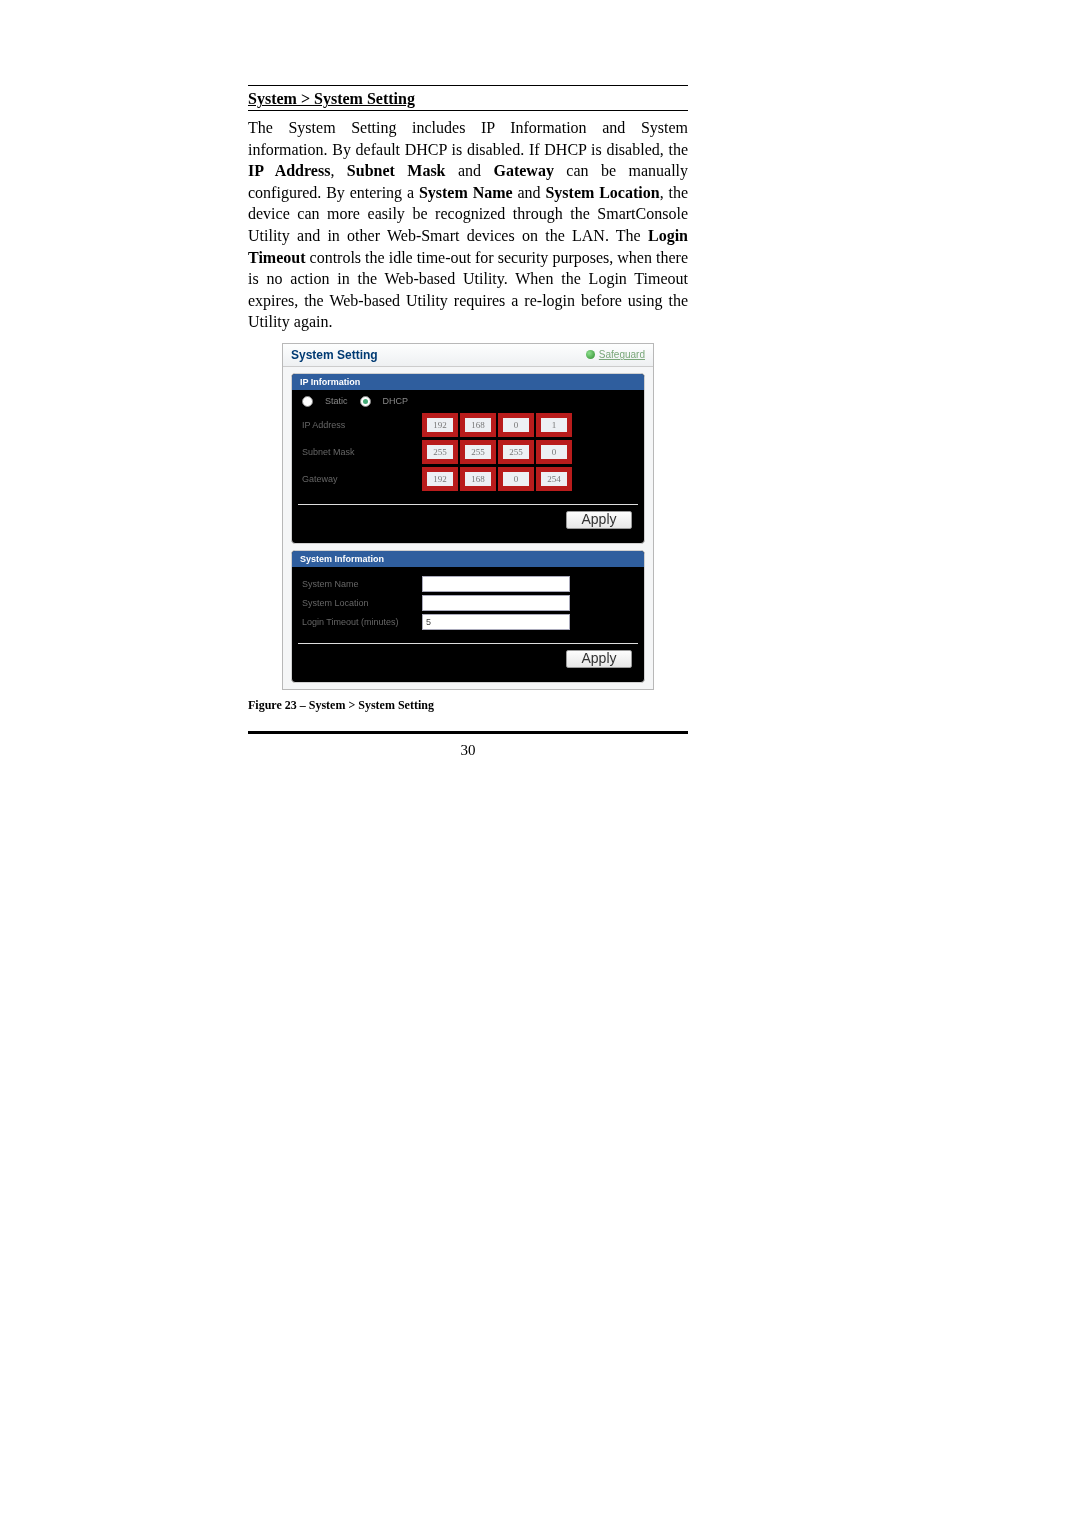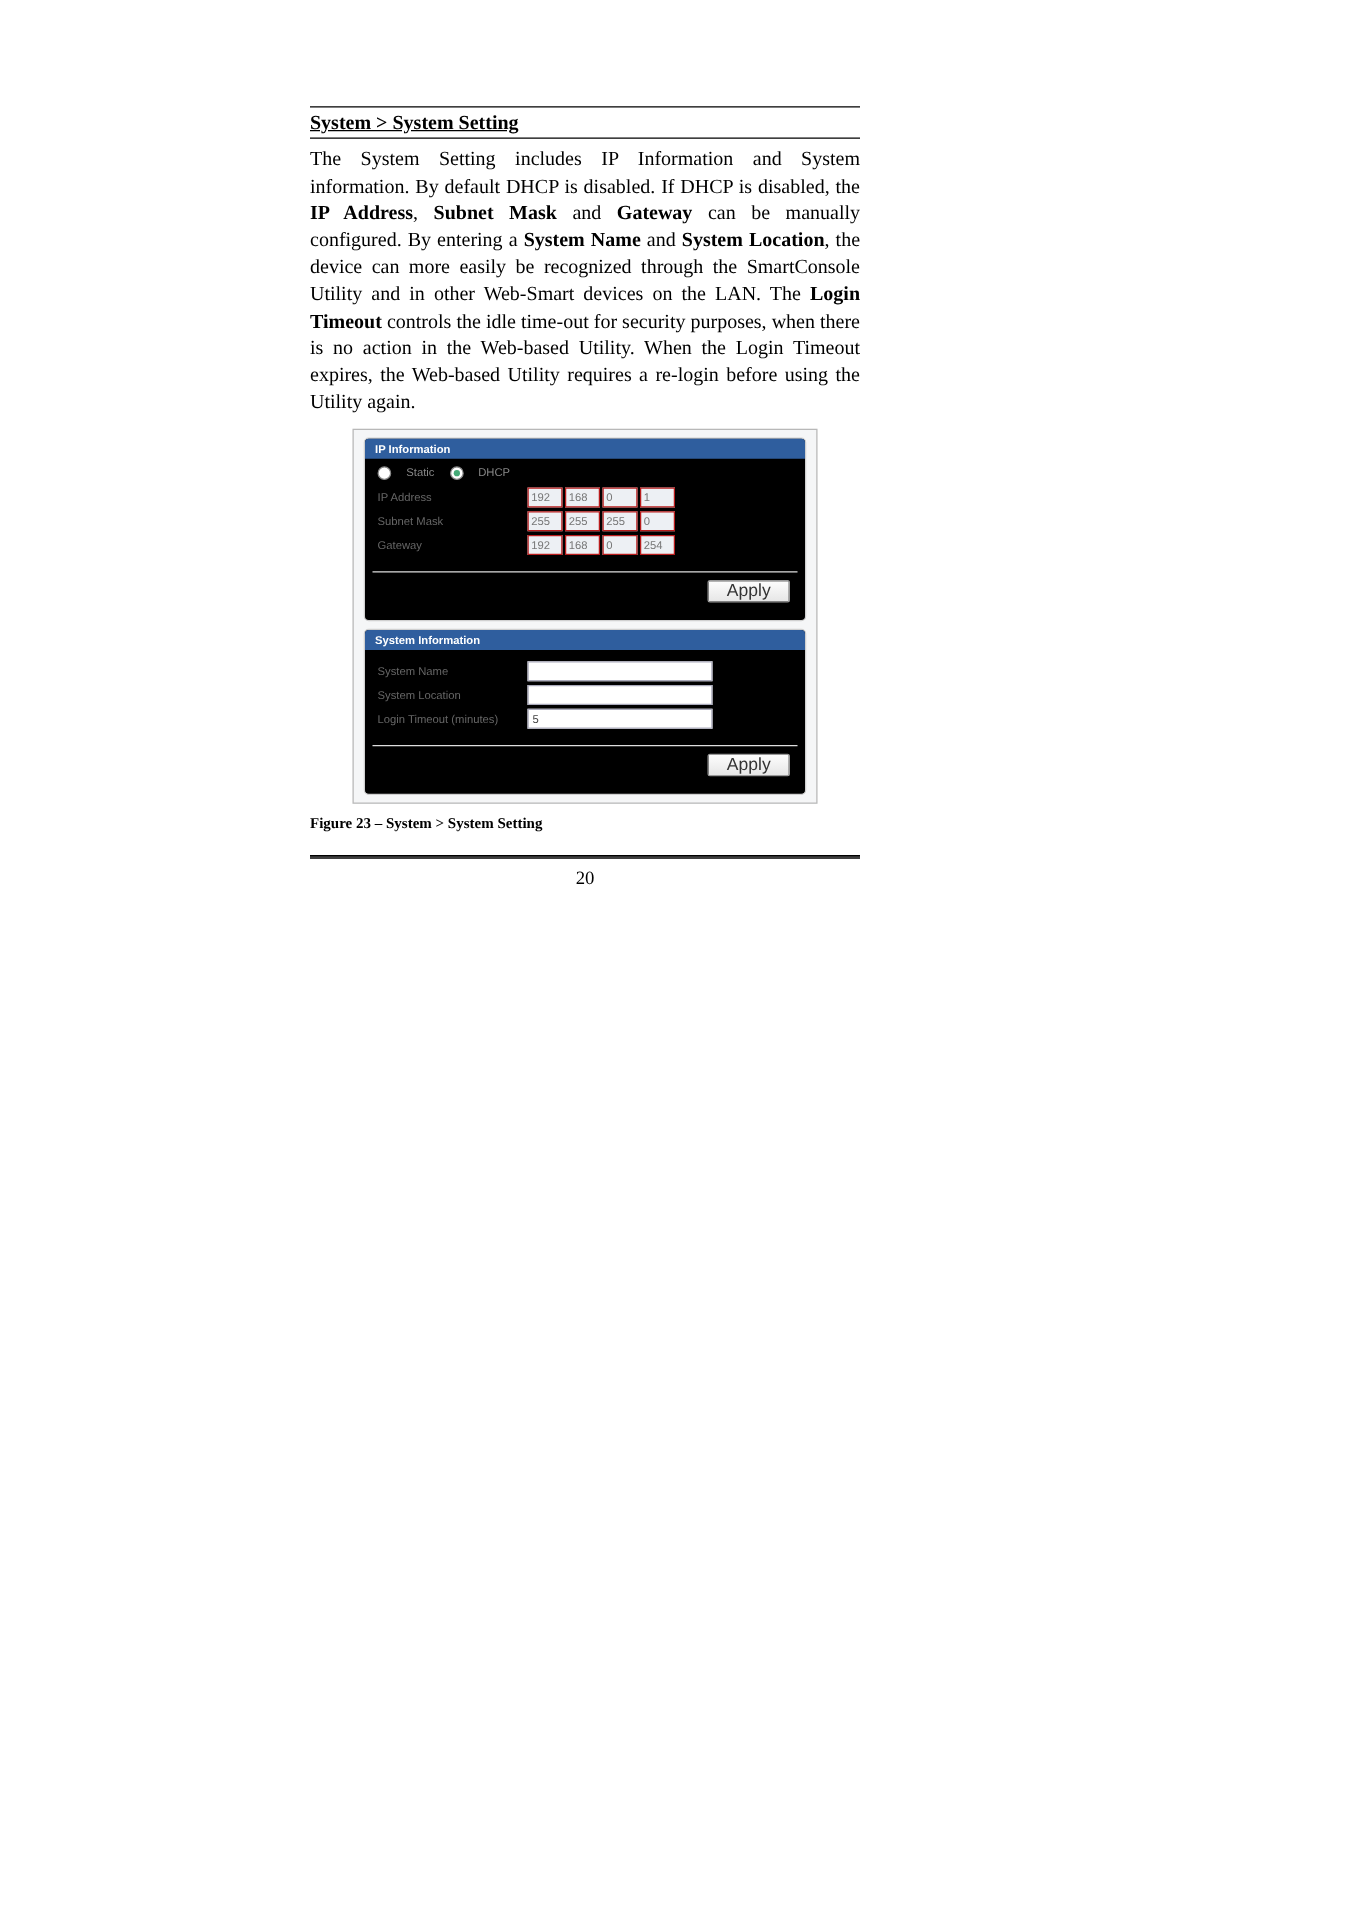--- a/index.html
+++ b/index.html
@@ -128,27 +128,28 @@
     margin: 3px 0;
   }
   .row .lbl {
     width: 120px;
     font-size: 9px;
     color: #666;
   }
   .octets { display:flex; gap:2px; }
   .oct {
     width: 22px; height: 14px;
-    border: 1px solid #b91c1c;
+    border: 5px solid #b91c1c;
     background: #edf0f4;
     color: #777;
     font-size: 9px;
-    text-align: left;
+    text-align: center;
     padding: 0 2px;
     line-height: 14px;
+    font-family: Liberation Serif, serif;
   }
   .txt {
     width: 140px; height: 14px;
     border: 1px solid #aab; background:#fff;
     font-size: 9px; padding:0 3px; line-height:14px;
     color:#444;
   }
   .apply-row {
     display:flex; justify-content:flex-end;
     margin: 6px 12px 4px 12px;
@@ -176,20 +177,27 @@
 
   <hr class="rule">
 
   <div class="section-heading">System &gt; System Setting</div>
 
   <hr class="rule">
 
   <p class="body-text" id="para1">The System Setting includes IP Information and System information. By default DHCP is disabled. If DHCP is disabled, the <b>IP Address</b>, <b>Subnet Mask</b> and <b>Gateway</b> can be manually configured. By entering a <b>System Name</b> and <b>System Location</b>, the device can more easily be recognized through the SmartConsole Utility and in other Web-Smart devices on the LAN. The <b>Login Timeout</b> controls the idle time-out for security purposes, when there is no action in the Web-based Utility. When the Login Timeout expires, the Web-based Utility requires a re-login before using the Utility again.</p>
 
   <div class="shot">
+    <div class="shot-title">
+      <span>System Setting</span>
+      <span class="safeguard">
+        <span class="sg-dot"></span>
+        <span>Safeguard</span>
+      </span>
+    </div>
 
     <div class="panel">
       <div class="panel-head">IP Information</div>
       <div class="panel-body">
         <div class="radio-row">
           <span class="radio"></span>
           <span>Static</span>
           <span class="radio checked"></span>
           <span>DHCP</span>
         </div>
@@ -250,15 +258,15 @@
     </div>
   </div>
 
   <div class="figure-caption">Figure 23 – System &gt; System Setting</div>
 
   <hr class="rule">
   <hr class="rule">
 
 
   <hr class="rule-thin">
-  <div class="page-num">20</div>
+  <div class="page-num">30</div>
 
 </div>
 
 </body></html>

